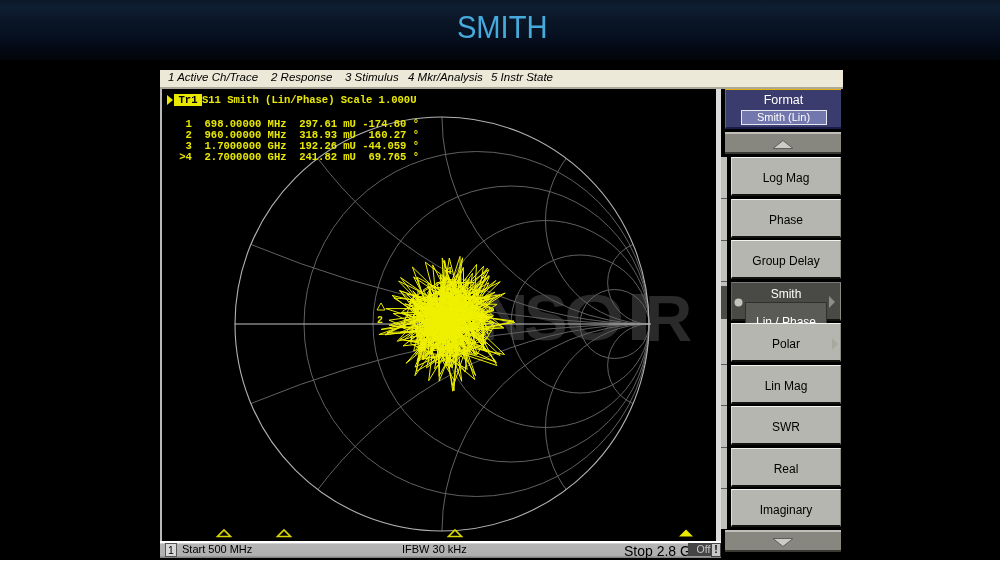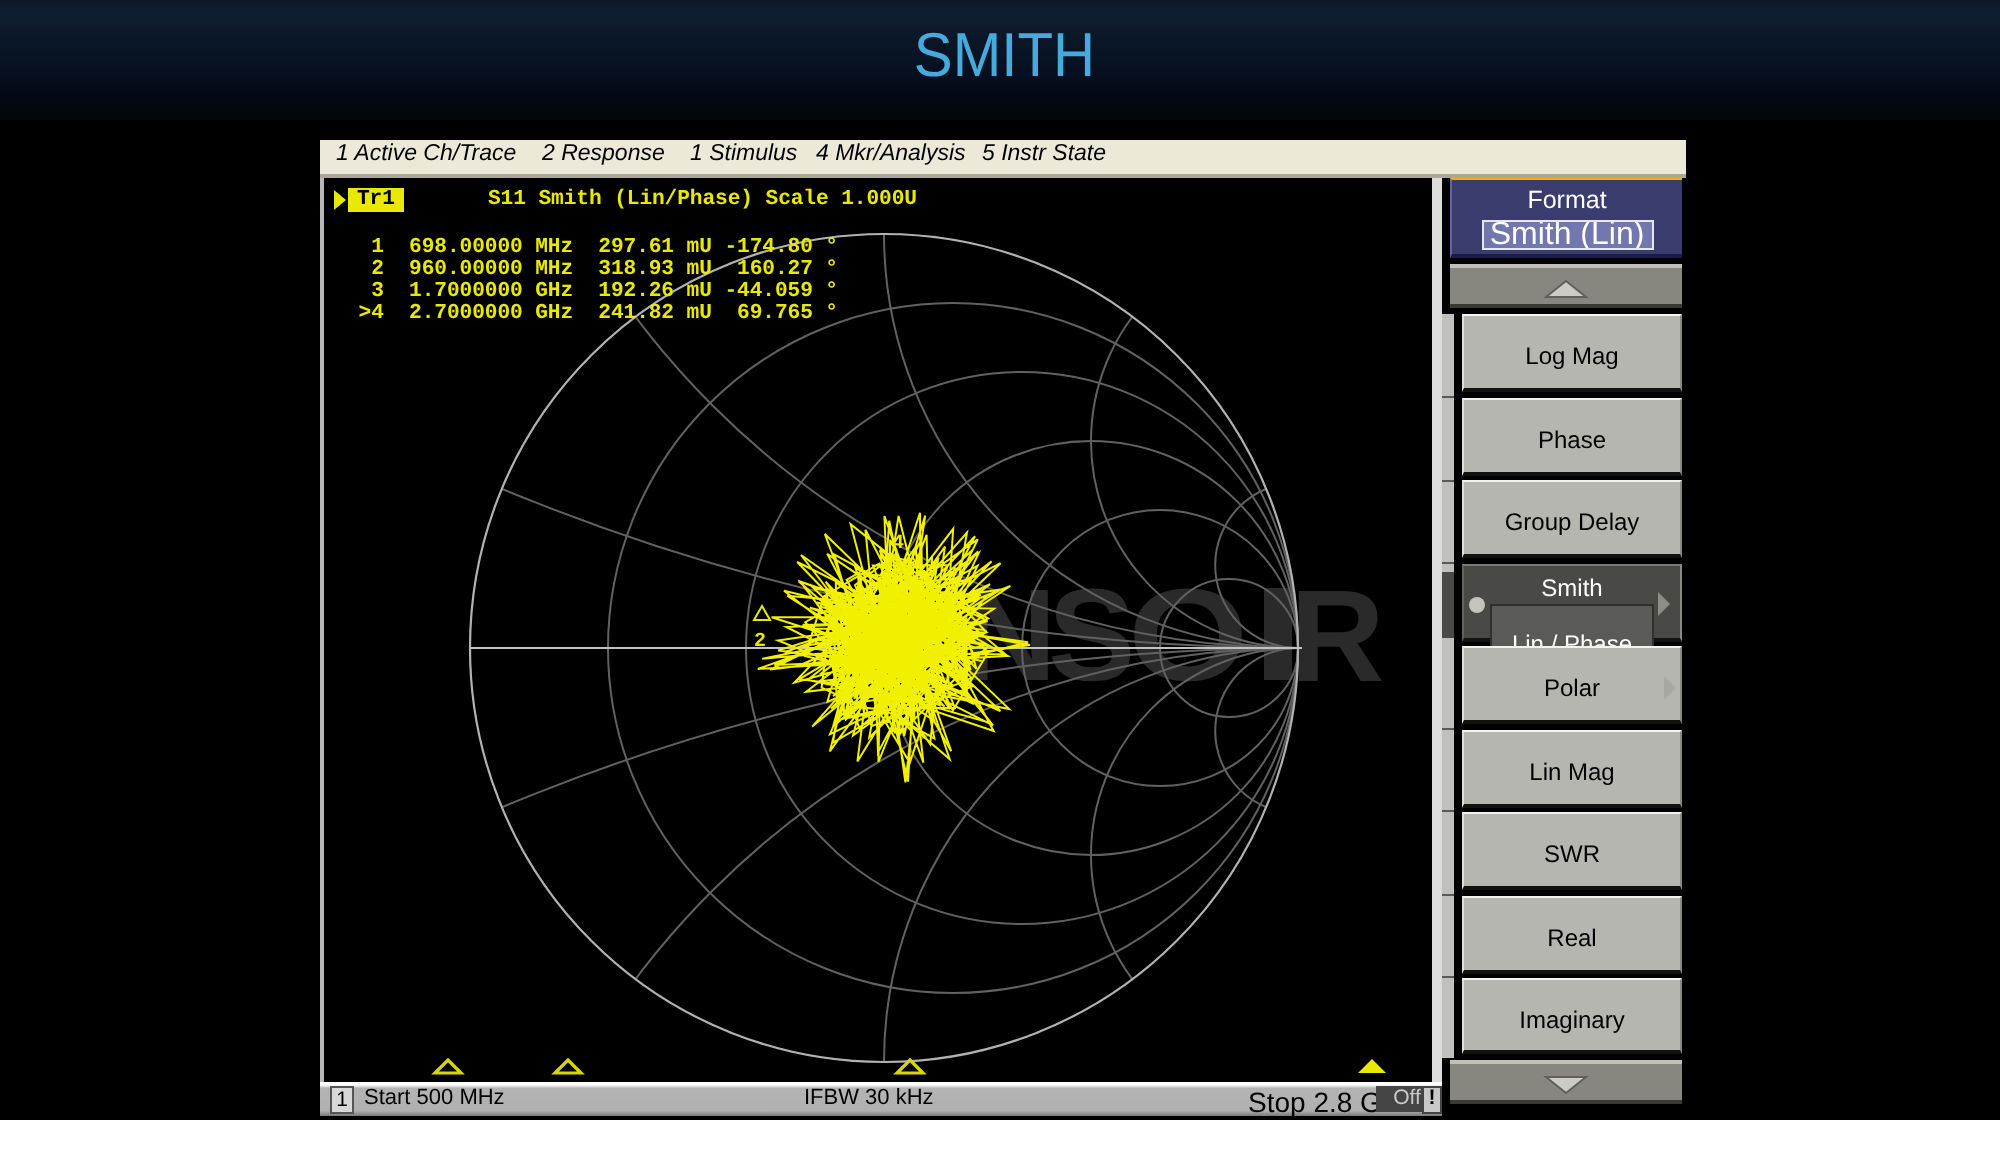--- a/index.html
+++ b/index.html
@@ -25,21 +25,21 @@
         color:#000;font-family:"Liberation Mono",monospace;font-weight:bold;font-size:10.6px;
         text-align:center;line-height:12px;z-index:5;}
   #tr1arrow{position:absolute;left:167px;top:95px;width:0;height:0;z-index:5;
         border-left:6px solid #e8e800;border-top:5px solid transparent;border-bottom:5px solid transparent;}
   
   #fmt{position:absolute;left:725px;top:89px;width:115px;height:37px;background:#3a3c6e;
        border-top:1px solid #eab308;border-left:1px solid #62649e;border-bottom:2px solid #1a1c48;
        color:#fff;font-size:12.5px;text-align:center;}
   #fmt .a{margin-top:3px;}
   #fmt .b{margin:3px auto 0 auto;width:84px;height:13px;line-height:13px;overflow:hidden;background:#7277ad;
-       border:1px solid #e8e8f4;font-size:16px;color:#fff;}
+       border:1px solid #e8e8f4;font-size:11px;color:#fff;}
   .arrbar{position:absolute;left:725px;width:116px;height:18px;background:#87877f;
        border-top:2px solid #c0c0b8;border-bottom:2px solid #3a3a34;}
   .btn{position:absolute;left:731px;width:110px;height:39px;background:#b6b6b0;
        border-top:1.5px solid #f2f2ee;border-left:1.5px solid #e0e0da;
        border-right:1.5px solid #8a8a82;border-bottom:2px solid #12120e;
        color:#000;font-size:12px;text-align:center;box-sizing:border-box;}
   .btn .c{margin-top:13px;}
   #btnsmith{background:#494946;color:#fff;border-top:1.5px solid #7a7a74;border-left:1.5px solid #62625c;}
   
   #scrwhite{position:absolute;left:716px;top:89px;width:5px;height:452px;background:#dcdcda;}
@@ -60,21 +60,21 @@
 </head>
 <body>
 <div id="blackbg"></div>
 <div id="hdr">
     <div class="t"><span>SMITH</span></div>
   </div>
 
 <div id="menubar">
   <span style="left:8px">1 Active Ch/Trace</span>
   <span style="left:111px">2 Response</span>
-  <span style="left:185px">1 Stimulus</span>
+  <span style="left:185px">3 Stimulus</span>
   <span style="left:248px">4 Mkr/Analysis</span>
   <span style="left:331px">5 Instr State</span>
 </div>
 
 <div id="screenwrap">
     <div id="screen"><svg id="scr" width="561" height="454" viewBox="0 0 561 454">
 <g fill="#2a2a2a" font-family="Liberation Sans, sans-serif" font-weight="bold" font-size="65.5">
           <text x="321" y="253">N</text>
           <text x="364" y="253">S</text>
           <text x="404" y="253" transform="translate(404,0) scale(1.18,1) translate(-404,0)">O</text>
@@ -108,21 +108,21 @@
         <path d="M287,191 l4.5,8 h-9 Z" fill="none" stroke="#e8e800" stroke-width="1"></path>
         <text x="217" y="236" fill="#e8e800" font-size="10" font-family="Liberation Mono, monospace" font-weight="bold">2</text>
         <path d="M221,216 l4,7 h-8 Z" fill="none" stroke="#e8e800" stroke-width="1"></path>
 <path d="M57.5,449.5 L70.5,449.5 L64,443 Z" fill="none" stroke="#d8d800" stroke-width="1.6"></path>
         <path d="M117.5,449.5 L130.5,449.5 L124,443 Z" fill="none" stroke="#d8d800" stroke-width="1.6"></path>
         <path d="M288.5,449.5 L301.5,449.5 L295,443 Z" fill="none" stroke="#d8d800" stroke-width="1.6"></path>
         <path d="M519,449.5 L533,449.5 L526,442.5 Z" fill="#e8e800"></path>
 </svg></div>
   </div>
 
-<div class="ytxt" style="left:202px;top:94px;margin-left:42px;">S11 Smith (Lin/Phase) Scale 1.000U</div>
+<div class="ytxt" style="left:202px;top:94px;">S11 Smith (Lin/Phase) Scale 1.000U</div>
 <div id="tr1arrow"></div>
 <div id="tr1box">Tr1</div>
 <div class="ytxt" style="left:173px;top:118.5px;line-height:11.3px;">  1  698.00000 MHz  297.61 mU -174.80 °
   2  960.00000 MHz  318.93 mU  160.27 °
   3  1.7000000 GHz  192.26 mU -44.059 °
  &gt;4  2.7000000 GHz  241.82 mU  69.765 °</div>
 
 <div id="fmt">
     <div class="a">Format</div>
     <div class="b">Smith (Lin)</div>

